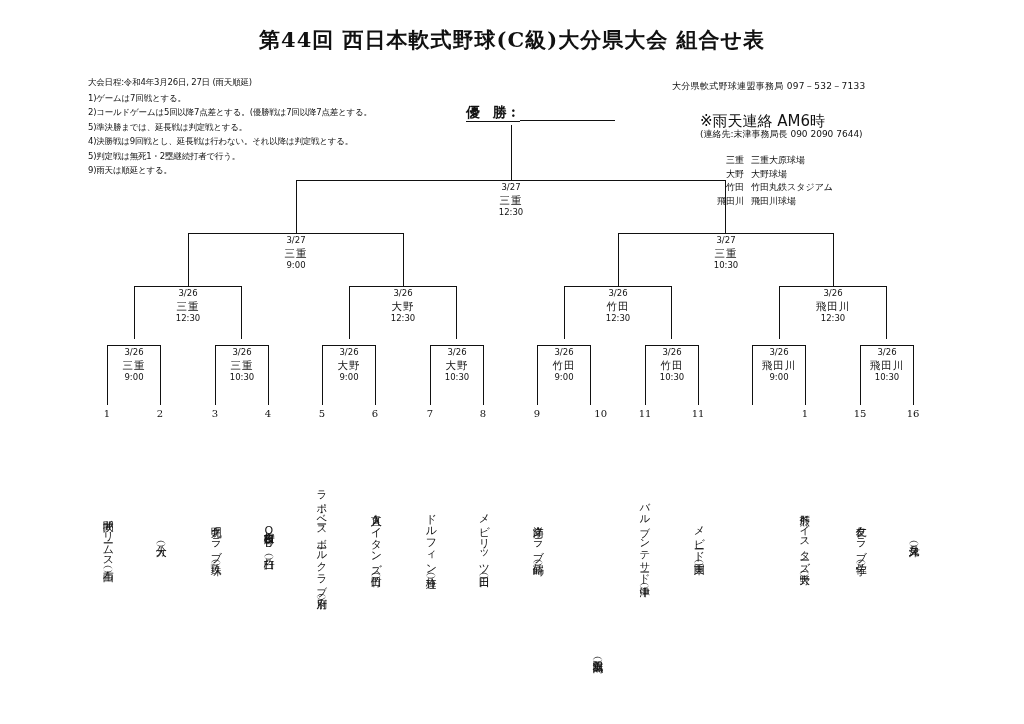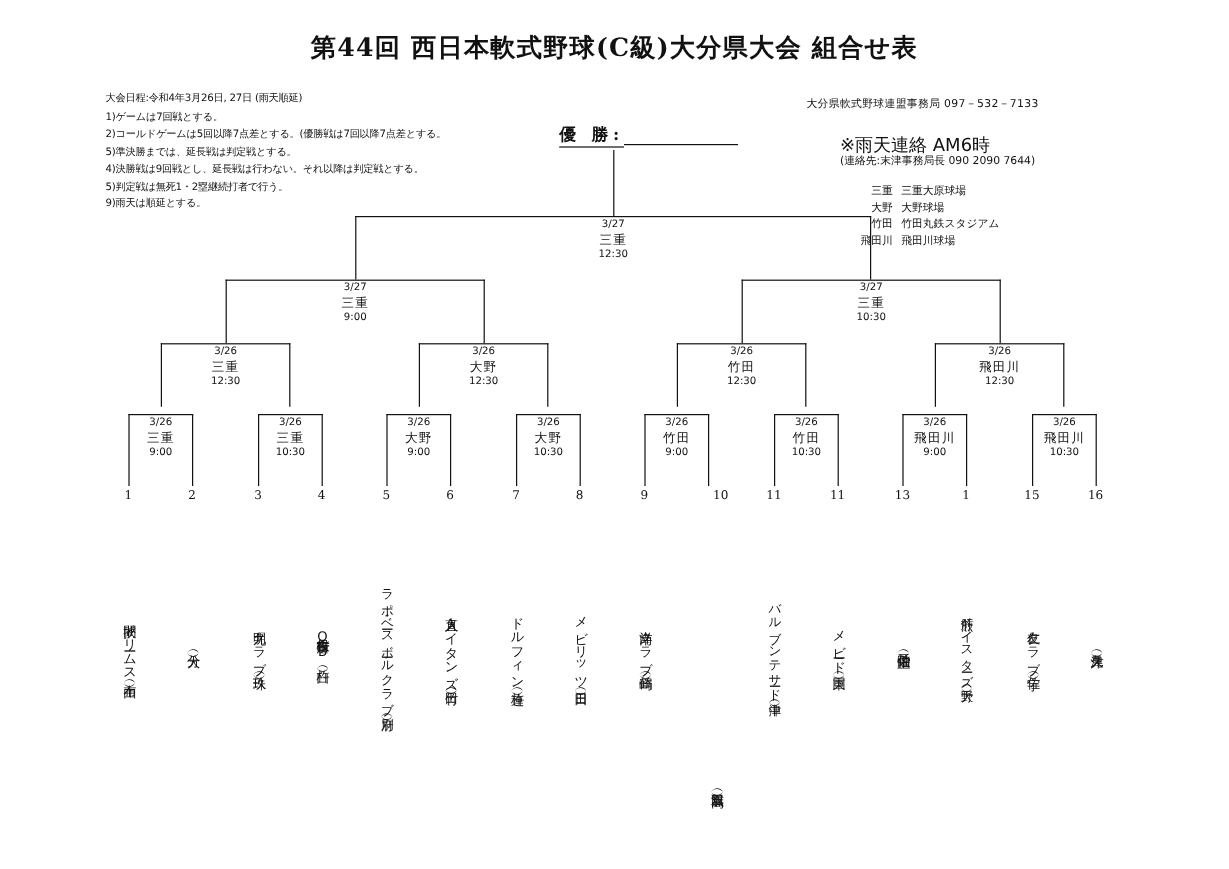--- a/index.html
+++ b/index.html
@@ -289,24 +289,20 @@
     <div class="vert">無双（高田）</div>
   </div>
   <div class="team" style="left:628px;">
     <div class="num">11</div>
     <div class="vert small">バルブンテサード（中津）</div>
   </div>
   <div class="team" style="left:681px;">
     <div class="num">11</div>
     <div class="vert">メビード（国東）</div>
   </div>
-  <div class="team" style="left:735px;">
-    <div class="num">13</div>
-    <div class="vert">二階堂（佐伯）</div>
-  </div>
   <div class="team" style="left:788px;">
     <div class="num">1</div>
     <div class="vert small">肝煎ベイスターズ（大野）</div>
   </div>
   <div class="team" style="left:843px;">
     <div class="num">15</div>
     <div class="vert">仁友クラブ（宇佐）</div>
   </div>
   <div class="team" style="left:896px;">
     <div class="num">16</div>

